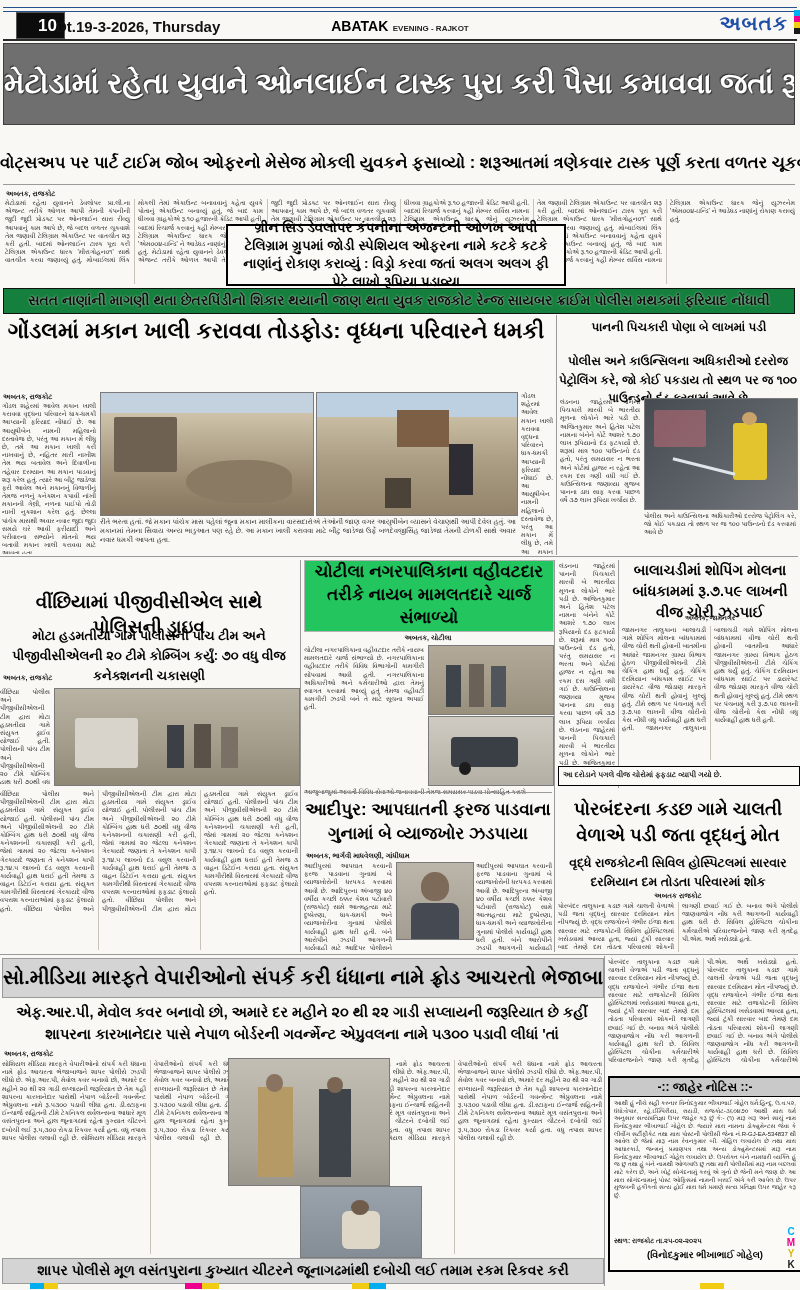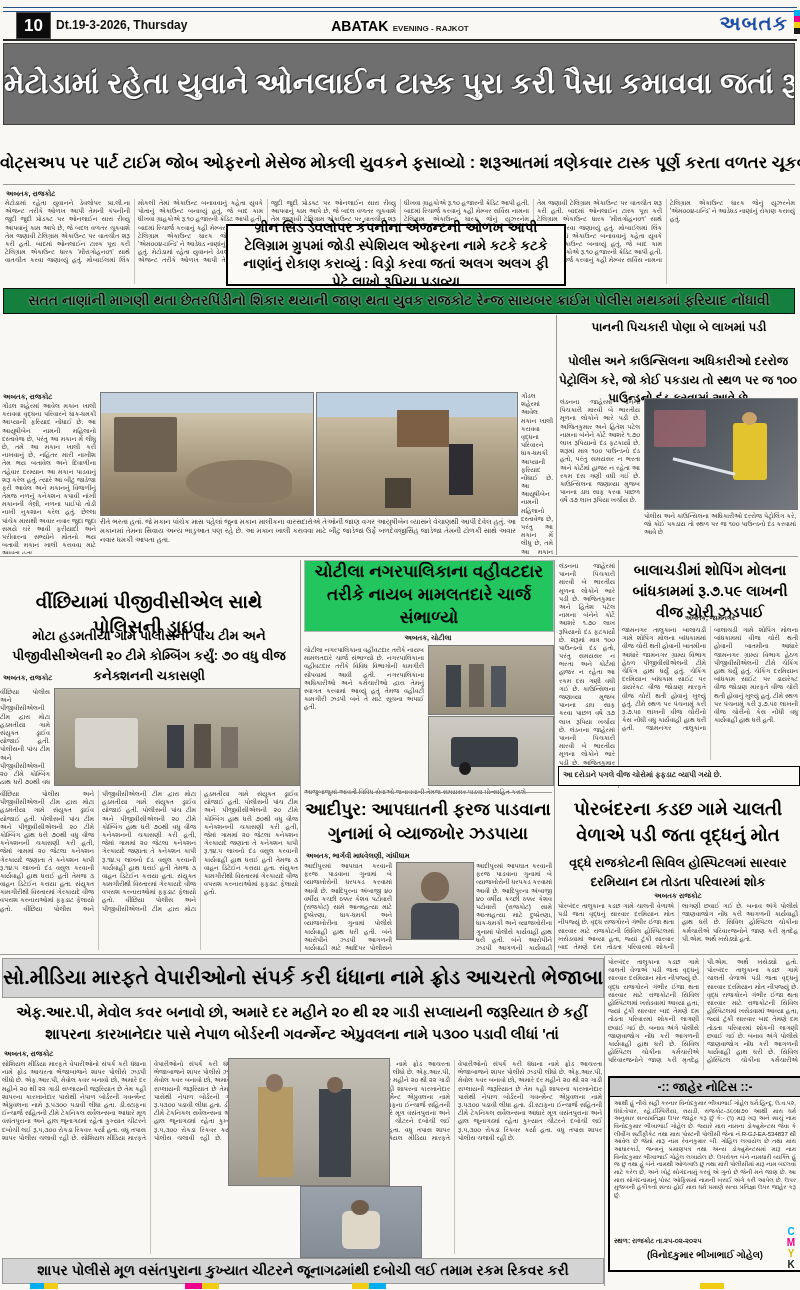--- a/index.html
+++ b/index.html
@@ -21,22 +21,22 @@
   .hr{height:1px;background:#9a9a9a;}
   .byline{font-size:7px;font-weight:bold;color:#111;}
   .figure{position:absolute;}
 </style>
 </head>
 <body>
 
 <div id="page">
 
   <div class="abs" style="top:7px;left:3px;right:3px;height:3px;border-top:1px solid #27508f;border-bottom:1px solid #27508f;"></div>
-  <div class="abs" style="top:12px;left:16px;width:33px;height:25px;background:#0c0c0c;color:#fff;font-size:17px;font-weight:bold;text-align:center;line-height:25px;border:1px solid #555;">10</div>
-  <div class="abs b" style="top:18px;left:56px;font-size:12px;color:#111;">Dt.19-3-2026, Thursday</div>
+  <div class="abs" style="top:12px;left:16px;width:33px;height:25px;background:#0c0c0c;color:#fff;font-size:17px;font-weight:bold;text-align:center;line-height:25px;border:1px solid #555;padding-left:14px;">10</div>
+  <div class="abs b" style="top:18px;left:56px;font-size:15px;color:#111;">Dt.19-3-2026, Thursday</div>
   <div class="abs ctr" style="top:17px;left:250px;width:300px;">
     <span class="b" style="font-size:14px;color:#000;">ABATAK</span>
     <span style="font-size:8px;color:#222;font-weight:bold;">EVENING - RAJKOT</span>
   </div>
   <div class="abs b" style="top:12px;right:12px;font-size:20px;color:#1d4ea8;letter-spacing:1px;">અબતક</div>
   <div class="abs" style="top:39px;left:3px;right:3px;height:2px;background:#2a2a2a;"></div>
 
   <div class="abs" style="top:10px;right:0px;width:6px;">
     <div style="width:6px;height:6px;background:#00aeef;"></div>
     <div style="width:6px;height:6px;background:#ec008c;"></div>
@@ -53,20 +53,21 @@
   <div class="abs sm cols" style="top:199px;left:5px;width:790px;height:85px;column-count:6;">મેટોડામાં રહેતા યુવાનને ડેવલોપર પ્રા.લી.ના એજન્ટ તરીકે ઓળખ આપી તેમની કંપનીની જુદી જુદી પ્રોડક્ટ પર ઓનલાઈન સારા રીવ્યુ આપવાનું કામ આપે છે, જે બદલ વળતર ચૂકવાશે તેમ જણાવી ટેલિગ્રામ એકાઉન્ટ પર વાતચીત શરૂ કરી હતી. બાદમાં ઓનલાઈન ટાસ્ક પૂરા કરી ટેલિગ્રામ એકાઉન્ટ ધારક 'મીરાગોહન૦૧' સાથે વાતચીત કરવા જણાવ્યું હતું. મોબાઈલમાં લિંક મોકલી તેમાં એકાઉન્ટ બનાવવાનું કહેતા યુવકે પોતાનું એકાઉન્ટ બનાવ્યું હતું, જે બાદ કામ ધીખવા ગ્રાહકોએ રૂ.૧૦ હજારની ક્રેડિટ આપી હતી. બાદમાં રિચાર્જ કરવાનું કહી મેમ્બર સર્વિસ નામના ટેલિગ્રામ એકાઉન્ટ ધારક જેનું યુઝરનેમ 'એમ૦૦૪-ઇન્ડિ' ને આડેધડ નાણાંનું રોકાણ કરાવ્યું હતું. મેટોડામાં રહેતા યુવાનને ડેવલોપર પ્રા.લી.ના એજન્ટ તરીકે ઓળખ આપી તેમની કંપનીની જુદી જુદી પ્રોડક્ટ પર ઓનલાઈન સારા રીવ્યુ આપવાનું કામ આપે છે, જે બદલ વળતર ચૂકવાશે તેમ જણાવી ટેલિગ્રામ એકાઉન્ટ પર વાતચીત શરૂ કરી હતી. બાદમાં ઓનલાઈન ટાસ્ક પૂરા કરી ટેલિગ્રામ એકાઉન્ટ ધારક 'મીરાગોહન૦૧' સાથે વાતચીત કરવા જણાવ્યું હતું. મોબાઈલમાં લિંક મોકલી તેમાં એકાઉન્ટ બનાવવાનું કહેતા યુવકે પોતાનું એકાઉન્ટ બનાવ્યું હતું, જે બાદ કામ ધીખવા ગ્રાહકોએ રૂ.૧૦ હજારની ક્રેડિટ આપી હતી. બાદમાં રિચાર્જ કરવાનું કહી મેમ્બર સર્વિસ નામના ટેલિગ્રામ એકાઉન્ટ ધારક જેનું યુઝરનેમ 'એમ૦૦૪-ઇન્ડિ' ને આડેધડ નાણાંનું રોકાણ કરાવ્યું હતું. મેટોડામાં રહેતા યુવાનને ડેવલોપર પ્રા.લી.ના એજન્ટ તરીકે ઓળખ આપી તેમની કંપનીની જુદી જુદી પ્રોડક્ટ પર ઓનલાઈન સારા રીવ્યુ આપવાનું કામ આપે છે, જે બદલ વળતર ચૂકવાશે તેમ જણાવી ટેલિગ્રામ એકાઉન્ટ પર વાતચીત શરૂ કરી હતી. બાદમાં ઓનલાઈન ટાસ્ક પૂરા કરી ટેલિગ્રામ એકાઉન્ટ ધારક 'મીરાગોહન૦૧' સાથે વાતચીત કરવા જણાવ્યું હતું. મોબાઈલમાં લિંક મોકલી તેમાં એકાઉન્ટ બનાવવાનું કહેતા યુવકે પોતાનું એકાઉન્ટ બનાવ્યું હતું, જે બાદ કામ ધીખવા ગ્રાહકોએ રૂ.૧૦ હજારની ક્રેડિટ આપી હતી. બાદમાં રિચાર્જ કરવાનું કહી મેમ્બર સર્વિસ નામના ટેલિગ્રામ એકાઉન્ટ ધારક જેનું યુઝરનેમ 'એમ૦૦૪-ઇન્ડિ' ને આડેધડ નાણાંનું રોકાણ કરાવ્યું હતું.</div>
   <div class="abs ctr" style="top:224px;left:226px;width:336px;height:58px;background:#fbfaf6;border:2px solid #000;display:flex;align-items:center;">
     <div class="hl" style="font-size:13.5px;line-height:1.35;padding:2px 6px;">ગ્રીન સિડ ડેવલોપર કંપનીના એજન્ટની ઓળખ આપી ટેલિગ્રામ ગ્રુપમાં જોડી સ્પેશિયલ ઓફરના નામે કટકે કટકે નાણાંનું રોકાણ કરાવ્યું : વિડ્રો કરવા જતાં અલગ અલગ ફી પેટે લાખો રૂપિયા પડાવ્યા</div>
   </div>
   <div class="abs band-gray ctr" style="top:288px;left:3px;right:5px;height:24px;">
     <div class="hl nowrap" style="font-size:14px;line-height:22px;color:#0d0d0d;text-shadow:0 0 2px #dedede;">સતત નાણાંની માગણી થતા છેતરપિંડીનો શિકાર થયાની જાણ થતા યુવક રાજકોટ રેન્જ સાયબર ક્રાઈમ પોલીસ મથકમાં ફરિયાદ નોંધાવી</div>
   </div>
 
   <div class="abs vr" style="top:315px;left:556px;height:240px;"></div>
 
+  <div class="abs hl ctr nowrap" style="top:318px;left:0;width:552px;font-size:22px;">ગોંડલમાં મકાન ખાલી કરાવવા તોડફોડ: વૃધ્ધના પરિવારને ધમકી</div>
   <div class="abs byline" style="top:393px;left:3px;">અબતક, રાજકોટ</div>
   <div class="abs sm" style="top:402px;left:2px;width:94px;height:152px;">ગોંડલ શહેરમાં આવેલ મકાન ખાલી કરાવવા વૃદ્ધના પરિવારને ધાક-ધમકી આપ્યાની ફરિયાદ નોંધાઈ છે. આ આયુષીબેન નામની મહિલાનો દસ્તાવેજ છે, પરંતુ આ મકાન મેં લીધુ છે, તમે આ મકાન ખાલી કરી નાખવાનું છે, નહિતર મારી નાખીશ તેમ ભય બતાવેલ અને દિવાળીના તહેવાર દરમ્યાન આ મકાન પાડવાનું શરૂ કરેલ હતું. ત્યારે આ બીટુ જાડેજા ફરી આવેલ અને મકાનનું વિજળીનું તેમજ નળનું કનેક્શન કપાવી નાંખી મકાનની ગેલ્રી, નળના પાઈપો તોડી નાખી નુકશાન કરેલ હતું. છેલ્લા પાંચેક માસથી અવાર નવાર જુદા જુદા સમયે ઘરે આવી ફરીયાદી અને પરીવારના સભ્યોને મોતનો ભય બતાવી મકાન ખાલી કરાવવા માટે આવતા હતા.</div>
   <div class="abs photo" style="top:392px;left:100px;width:212px;height:122px;background:linear-gradient(180deg,#c3d2de 0%,#c3d2de 16%,#cfc4ab 16%,#b3a68c 45%,#9b8b72 72%,#877760 100%);">
     <div class="figure" style="top:20%;left:6%;width:30%;height:45%;background:#6f6152;border-radius:2px;"></div>
     <div class="figure" style="top:55%;left:40%;width:50%;height:35%;background:#8a7a63;border-radius:50% 40% 30% 50%;"></div>
   </div>
   <div class="abs photo" style="top:392px;left:316px;width:200px;height:122px;background:linear-gradient(180deg,#bcd0e2 0%,#bcd0e2 20%,#c8bca2 20%,#ab9e84 55%,#93836b 100%);">
     <div class="figure" style="top:14%;left:40%;width:26%;height:30%;background:#7d5f45;"></div>
     <div class="figure" style="top:42%;left:66%;width:12%;height:42%;background:#2d2d33;"></div>
     <div class="figure" style="top:70%;left:34%;width:13%;height:24%;background:#4c4338;"></div>

